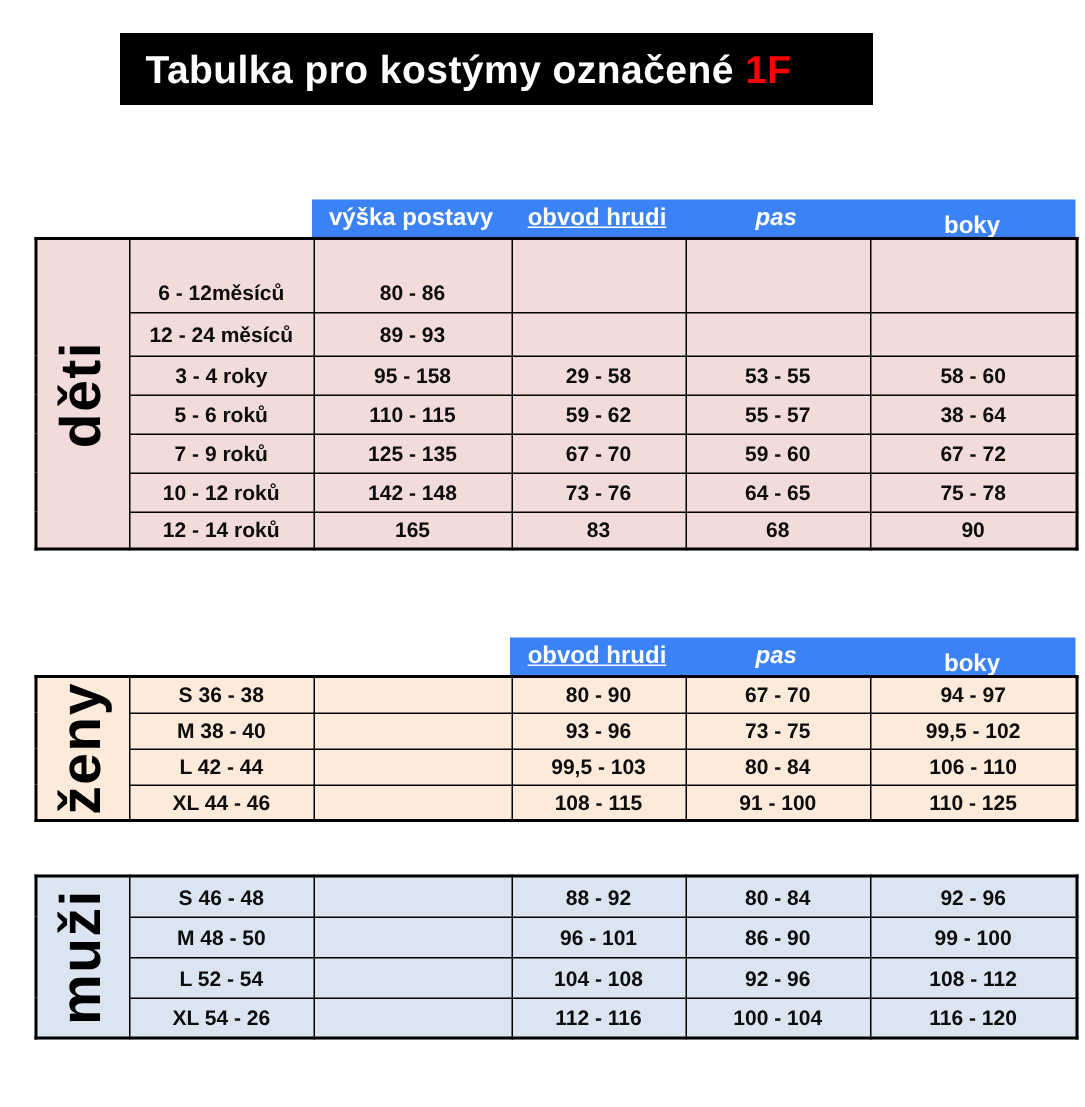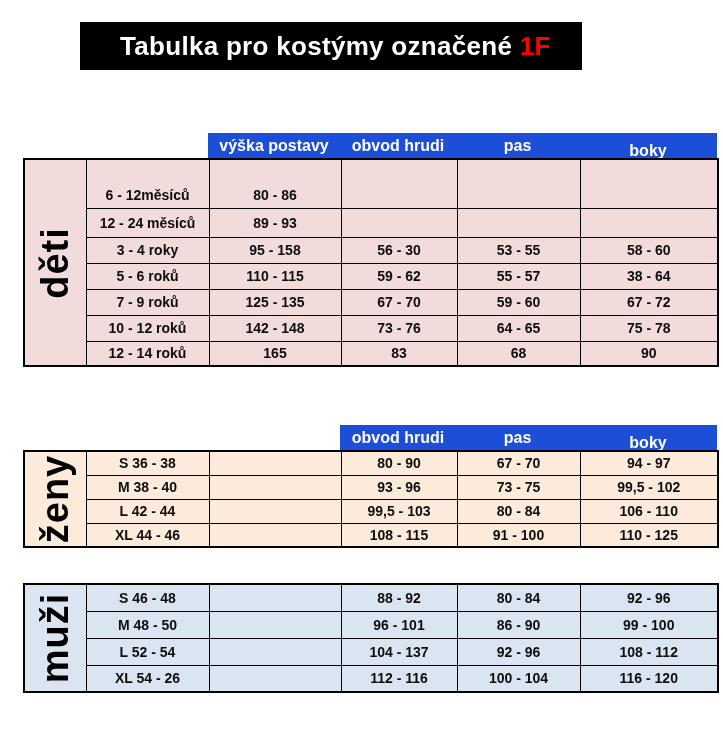--- a/index.html
+++ b/index.html
@@ -9,36 +9,36 @@
     font-family:"Liberation Sans", sans-serif;
     font-weight:bold; color:#0d0d0d;
     overflow:hidden;
   }
 
   
   .title-bar {
     position:absolute; left:80px; top:22px; width:502px; height:48px;
     background:#000000; color:#ffffff;
     display:flex; align-items:center;
-    padding-left:40px; box-sizing:border-box;
+    padding-left:17px; box-sizing:border-box;
     font-size:26px; letter-spacing:0.3px; white-space:pre;
   }
   .title-code { color:#ff0000; }
 
   
   .header-bar {
-    position:absolute; height:25px; background:#1d4ed8; color:#ffffff;
+    position:absolute; height:25px; background:#3b82f6; color:#ffffff;
     display:flex; align-items:center; font-size:16px;
   }
   .hcell { text-align:center; box-sizing:border-box; }
   .children-header { left:208px; top:133px; width:509px; }
   .women-header   { left:340px; top:425px; width:377px; }
   .w-vyska { width:132px; }
-  .w-hrud  { width:116px; }
-  .w-pas   { width:123px; }
+  .w-hrud  { width:116px;text-decoration:underline; }
+  .w-pas   { width:123px;font-style:italic; }
   .w-boky  { width:138px;margin-top:10px; }
 
   
   table.size-table {
     position:absolute; left:23px; border-collapse:collapse; table-layout:fixed;
     width:694px; border:2.5px solid #000000;
   }
   table.size-table td {
     border:1.5px solid #000000; text-align:center; vertical-align:middle;
     font-size:14px; font-weight:bold; padding:0; overflow:hidden;
@@ -95,21 +95,21 @@
   <tr class="r29">
     <td>12 - 24 měsíců</td>
     <td>89 - 93</td>
     <td></td>
     <td></td>
     <td></td>
   </tr>
   <tr class="r26">
     <td>3 - 4 roky</td>
     <td>95 - 158</td>
-    <td>56 - 30</td>
+    <td>29 - 58</td>
     <td>53 - 55</td>
     <td>58 - 60</td>
   </tr>
   <tr class="r26">
     <td>5 - 6 roků</td>
     <td>110 - 115</td>
     <td>59 - 62</td>
     <td>55 - 57</td>
     <td>38 - 64</td>
   </tr>
@@ -210,21 +210,21 @@
   <tr class="r27">
     <td>M 48 - 50</td>
     <td></td>
     <td>96 - 101</td>
     <td>86 - 90</td>
     <td>99 - 100</td>
   </tr>
   <tr class="r27">
     <td>L 52 - 54</td>
     <td></td>
-    <td>104 - 137</td>
+    <td>104 - 108</td>
     <td>92 - 96</td>
     <td>108 - 112</td>
   </tr>
   <tr class="r27">
     <td>XL 54 - 26</td>
     <td></td>
     <td>112 - 116</td>
     <td>100 - 104</td>
     <td>116 - 120</td>
   </tr>

